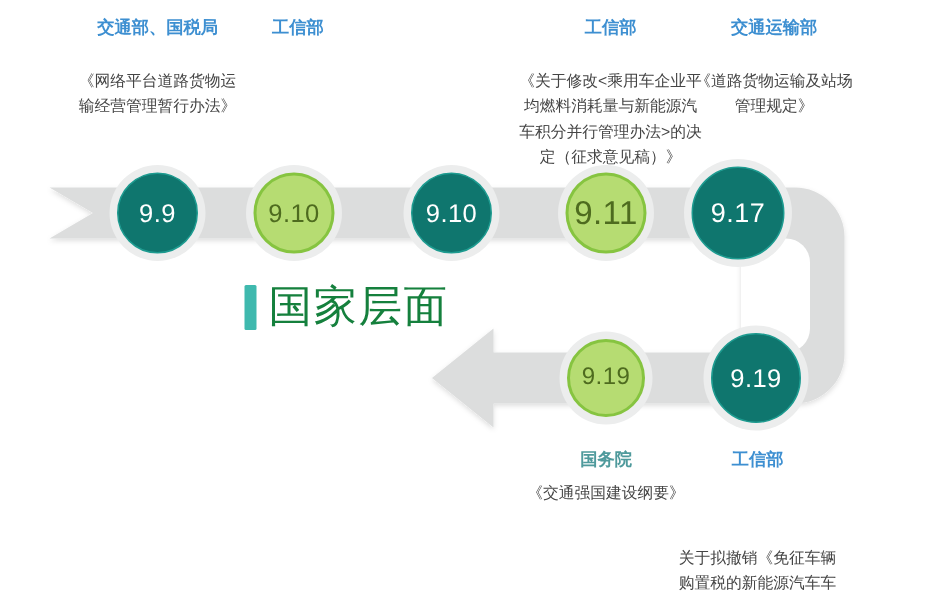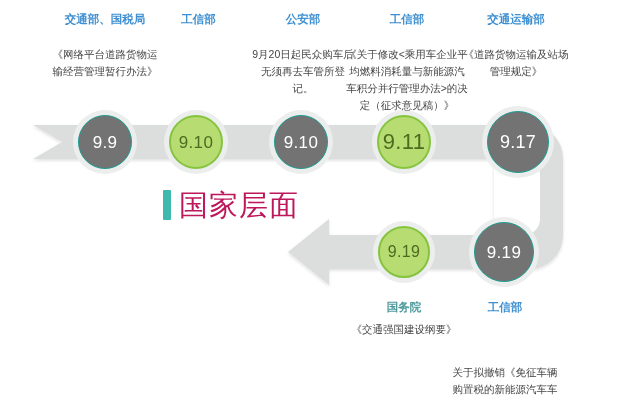--- a/index.html
+++ b/index.html
@@ -16,21 +16,21 @@
 
   
   .node {
     position: absolute;
     border-radius: 50%;
     display: flex; align-items: center; justify-content: center;
     box-shadow: 0 0 0 5px #eceded, 0 1px 3px rgba(0,0,0,0.16);
     letter-spacing: 0.3px;
   }
   .node .date { line-height: 1; white-space: nowrap; }
-  .node.teal  { background: #737373; border: 1px solid #1d9b90; }
+  .node.teal  { background: #0f766e; border: 1px solid #1d9b90; }
   .node.teal  .date { color: #ffffff; }
   .node.green { background: #b6dc72; border: 2px solid #86c440; }
   .node.green .date { color: #4e6b1f; }
 
   
   .col { position: absolute; text-align: center; }
   .col .agency {
     color: #3d8fd1;
     font-size: 11.5px;
     font-weight: bold;
@@ -53,21 +53,21 @@
     position: absolute;
     left: 163px; top: 190px;
     display: flex; align-items: center; gap: 8px;
   }
   #section-label .bar {
     width: 8px; height: 30px;
     background: #3fb9ae;
     border-radius: 1px;
   }
   #section-label .txt {
-    color: #be185d;
+    color: #15803d;
     font-size: 29px;
     font-weight: normal;
     letter-spacing: 1px;
     line-height: 1;
   }
 </style>
 </head>
 <body>
 
 <div id="stage">
@@ -117,45 +117,41 @@
   </div>
 
   <div class="node teal" style="left:274px; top:115px; width:54px; height:54px;">
     <span class="date" style="font-size:17px;">9.10</span>
   </div>
 
   <div class="node green" style="left:377px; top:115px; width:54px; height:54px;">
     <span class="date" style="font-size:22px;">9.11</span>
   </div>
 
-  <div class="node teal" style="left:487px; top:111px; width:62px; height:62px;">
+  <div class="node teal" style="left:461px; top:111px; width:62px; height:62px;">
     <span class="date" style="font-size:18px;">9.17</span>
   </div>
 
   <div class="node green" style="left:378px; top:226px; width:52px; height:52px;">
     <span class="date" style="font-size:16px;">9.19</span>
   </div>
 
   <div class="node teal" style="left:474px; top:222px; width:60px; height:60px;">
     <span class="date" style="font-size:17px;">9.19</span>
   </div>
 
   <div class="col" style="left:35px; top:12px; width:140px;">
     <div class="agency">交通部、国税局</div>
     <div class="desc" style="padding:0 14px;text-align:center;">《网络平台道路货物运输经营管理暂行办法》</div>
   </div>
 
   <div class="col" style="left:136px; top:12px; width:125px;">
     <div class="agency">工信部</div>
   </div>
 
-  <div class="col" style="left:248px; top:12px; width:110px;">
-    <div class="agency">公安部</div>
-    <div class="desc" style="padding:0 4px;">9月20日起民众购车后无须再去车管所登记。</div>
-  </div>
 
   <div class="col" style="left:345px; top:12px; width:124px;">
     <div class="agency">工信部</div>
     <div class="desc">《关于修改&lt;乘用车企业平均燃料消耗量与新能源汽车积分并行管理办法&gt;的决定（征求意见稿）》</div>
   </div>
 
   <div class="col" style="left:456px; top:12px; width:120px;">
     <div class="agency">交通运输部</div>
     <div class="desc" style="padding:0 6px;">《道路货物运输及站场管理规定》</div>
   </div>

